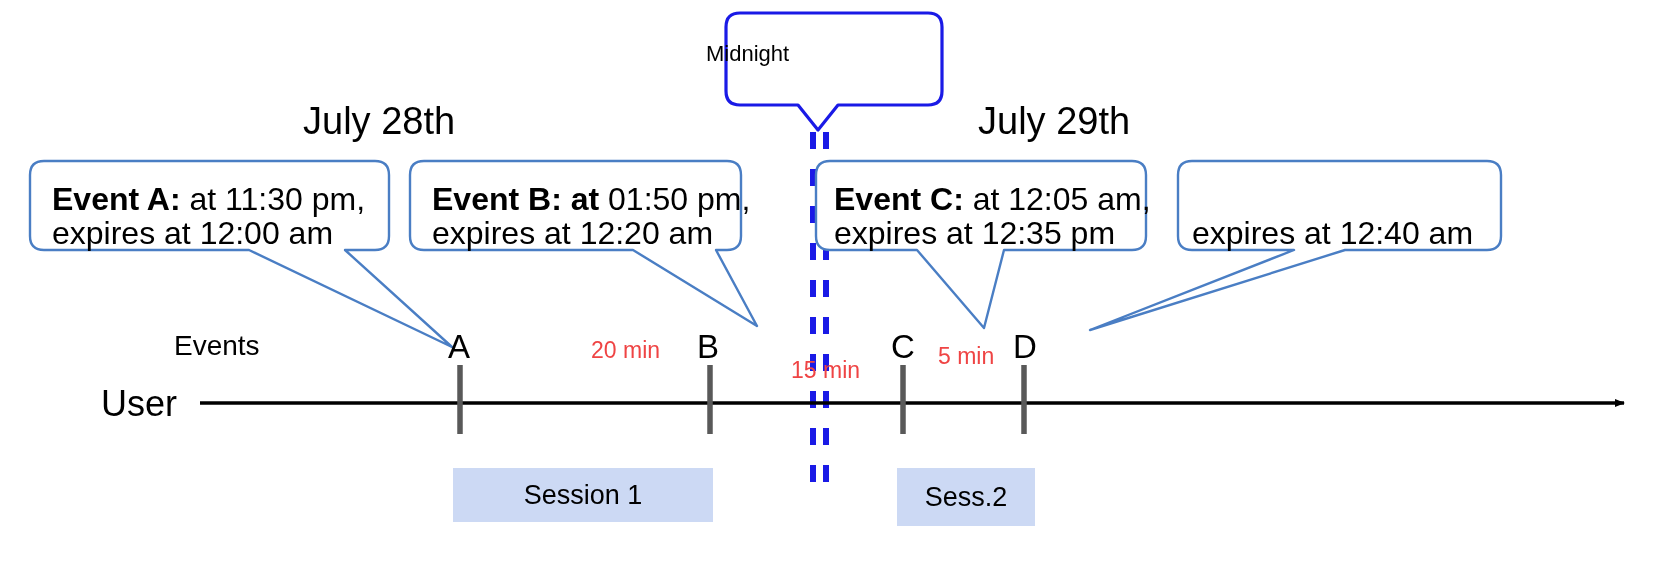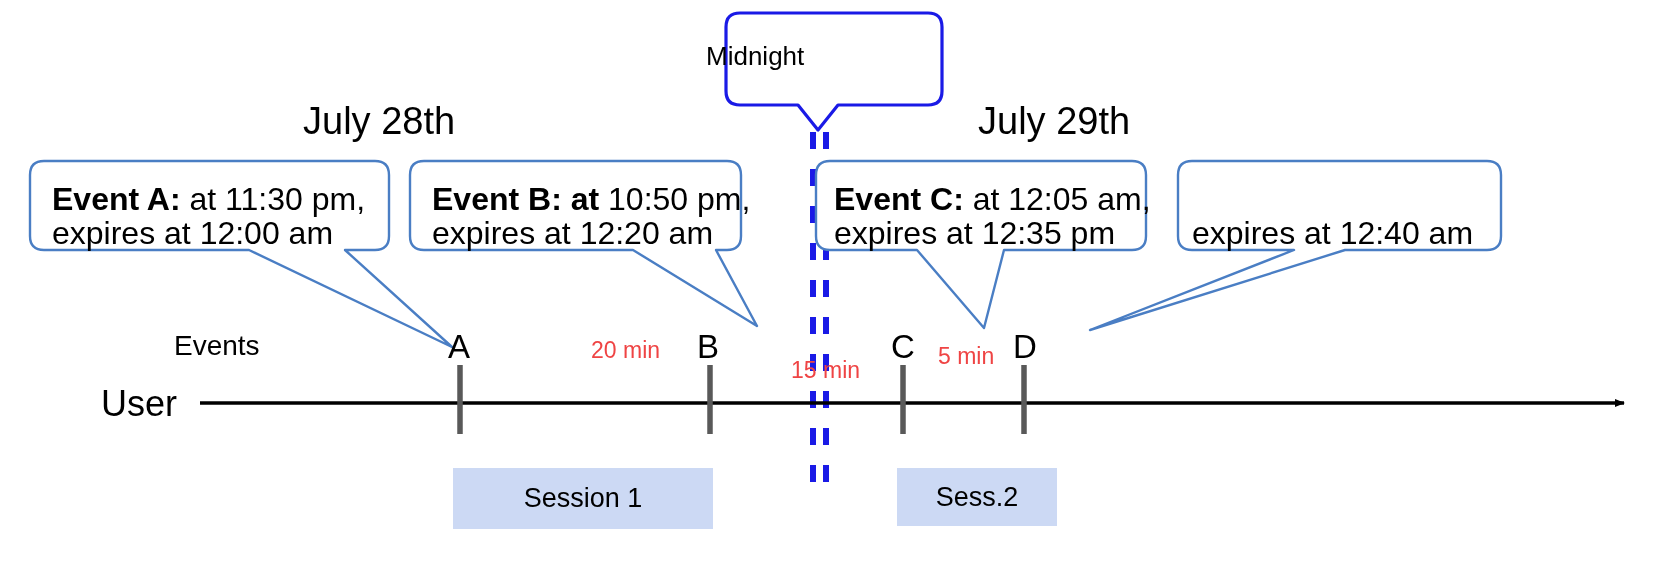--- a/index.html
+++ b/index.html
@@ -39,21 +39,21 @@
     position: absolute;
     font-size: 32px;
     line-height: 1.32;
     color: #000;
     white-space: nowrap;
   }
   .callout-text b { font-weight: bold; }
 
   .midnight-text {
     position: absolute;
-    font-size: 26px;
+    font-size: 22px;
     line-height: 1;
     color: #000;
     white-space: nowrap;
   }
 
   .axis-label {
     position: absolute;
     font-size: 36px;
     line-height: 1;
     color: #000;
@@ -153,21 +153,21 @@
   <div class="day-label" style="left:978px; top:102px;">July 29th</div>
 
   <div class="midnight-text" style="left:706px; top:43px;">Midnight</div>
 
   <div class="callout-text" style="left:52px; top:178px;">
     <b>Event A:</b><span> at 11:30 pm,</span>
   </div>
   <div class="callout-text" style="left:52px; top:212px;">expires at 12:00 am</div>
 
   <div class="callout-text" style="left:432px; top:178px;">
-    <b>Event B: at</b><span> 10:50 pm,</span>
+    <b>Event B: at</b><span> 01:50 pm,</span>
   </div>
   <div class="callout-text" style="left:432px; top:212px;">expires at 12:20 am</div>
 
   <div class="callout-text" style="left:834px; top:178px;">
     <b>Event C:</b><span> at 12:05 am,</span>
   </div>
   <div class="callout-text" style="left:834px; top:212px;">expires at 12:35 pm</div>
 
   <div class="callout-text" style="left:1192px; top:212px;">expires at 12:40 am</div>
 
@@ -176,16 +176,16 @@
 
   <div class="event-letter" style="left:448px; top:330px;">A</div>
   <div class="event-letter" style="left:697px; top:330px;">B</div>
   <div class="event-letter" style="left:891px; top:330px;">C</div>
   <div class="event-letter" style="left:1013px; top:330px;">D</div>
 
   <div class="interval-label" style="left:591px; top:339px;">20 min</div>
   <div class="interval-label" style="left:791px; top:339px;margin-top:20px;">15 min</div>
   <div class="interval-label" style="left:938px; top:345px;">5 min</div>
 
-  <div class="session-box" style="left:453px; top:468px; width:260px; height:61px;">Session 1</div>
-  <div class="session-box" style="left:897px; top:468px; width:160px; height:58px;">Sess.2</div>
+  <div class="session-box" style="left:453px; top:468px; width:260px; height:54px;">Session 1</div>
+  <div class="session-box" style="left:897px; top:468px; width:138px; height:58px;">Sess.2</div>
 
 </div>
 
 </body></html>

